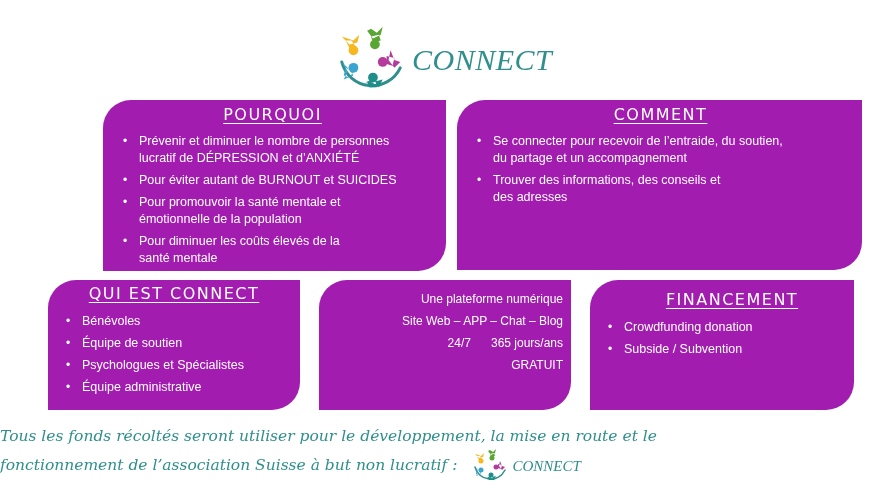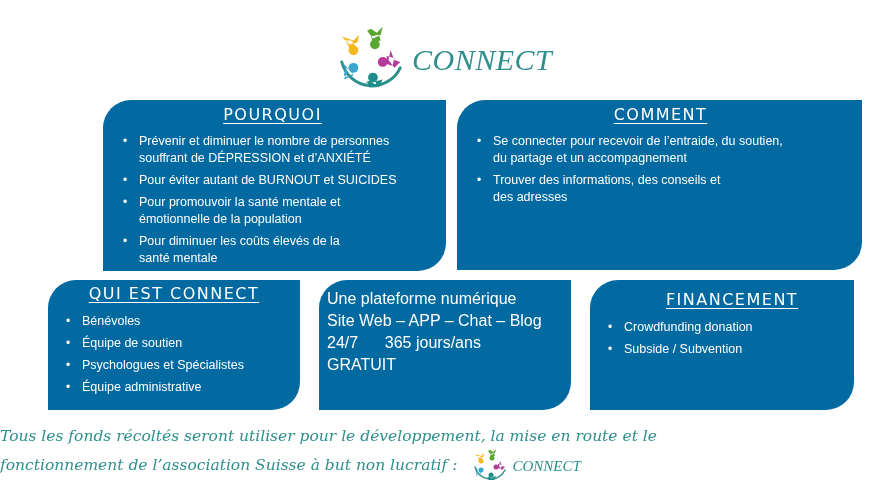--- a/index.html
+++ b/index.html
@@ -11,37 +11,37 @@
   .logo {
     position: absolute; left: 332px; top: 22px; height: 76px;
     display: flex; align-items: center;
   }
   .logo-mark { width: 78px; height: 76px; }
   .logo-text {
     font-family: "Liberation Serif", serif; font-style: italic;
     color: #2e8f8c; font-size: 30px; letter-spacing: 0.5px; margin-left: 2px;
   }
   .card {
-    position: absolute; background: #0369a1; color: #ffffff;
+    position: absolute; background: #a21caf; color: #ffffff;
     border-radius: 28px 0 28px 0; box-sizing: border-box;
   }
   .card-title {
     text-align: center; font-family: "DejaVu Sans", sans-serif;
     font-size: 16px; letter-spacing: 1.5px; text-decoration: underline;
     text-underline-offset: 3px; font-weight: normal; margin: 0;
   }
   ul.blist { list-style: none; margin: 0; padding: 0; }
   ul.blist li {
     position: relative; padding-left: 26px; font-size: 12.5px; line-height: 17px;
     margin-bottom: 5px;
   }
   ul.blist li::before {
     content: "•"; position: absolute; left: 10px; top: 0; font-size: 12px;
   }
-  .center-lines div { text-align: left; font-size: 16px; line-height: 22px; }
+  .center-lines div { text-align: right; font-size: 12px; line-height: 22px; }
   .footer {
     position: absolute; left: 0; width: 889px; top: 425px;
     text-align: left; color: #2e8f8c;
     font-family: "DejaVu Serif", serif; font-style: italic; font-size: 15.5px; line-height: 22px;
   }
   .footer .small-logo { display: inline-flex; align-items: center; vertical-align: middle; margin-left: 8px; }
   .footer .small-logo svg { width: 40px; height: 38px; }
   .footer .small-logo span { font-family: "Liberation Serif", serif; font-style: italic; font-size: 15px; color: #2e8f8c; margin-left: 2px; }
 </style>
 </head>
@@ -83,21 +83,21 @@
 <div class="logo">
   <svg class="logo-mark" viewBox="0 0 80 76">
       <use href="#logo-g"></use>
     </svg>
   <span class="logo-text">CONNECT</span>
 </div>
 
 <div class="card" style="left:103px; top:100px; width:343px; height:171px; padding:5px 14px 0 10px;">
   <h2 class="card-title" style="margin-bottom:9px;">POURQUOI</h2>
   <ul class="blist">
-    <li style="width:290px;">Prévenir et diminuer le nombre de personnes souffrant de DÉPRESSION et d’ANXIÉTÉ</li>
+    <li style="width:290px;">Prévenir et diminuer le nombre de personnes lucratif de DÉPRESSION et d’ANXIÉTÉ</li>
     <li>Pour éviter autant de BURNOUT et SUICIDES</li>
     <li style="width:230px;">Pour promouvoir  la santé mentale et émotionnelle de la population</li>
     <li style="width:230px;">Pour diminuer les coûts élevés de la santé mentale</li>
   </ul>
 </div>
 
 <div class="card" style="left:457px; top:100px; width:405px; height:170px; padding:5px 8px 0 10px;">
   <h2 class="card-title" style="margin-bottom:9px;">COMMENT</h2>
   <ul class="blist">
     <li style="width:290px;">Se connecter pour recevoir de l’entraide, du soutien, du partage et un accompagnement</li>

